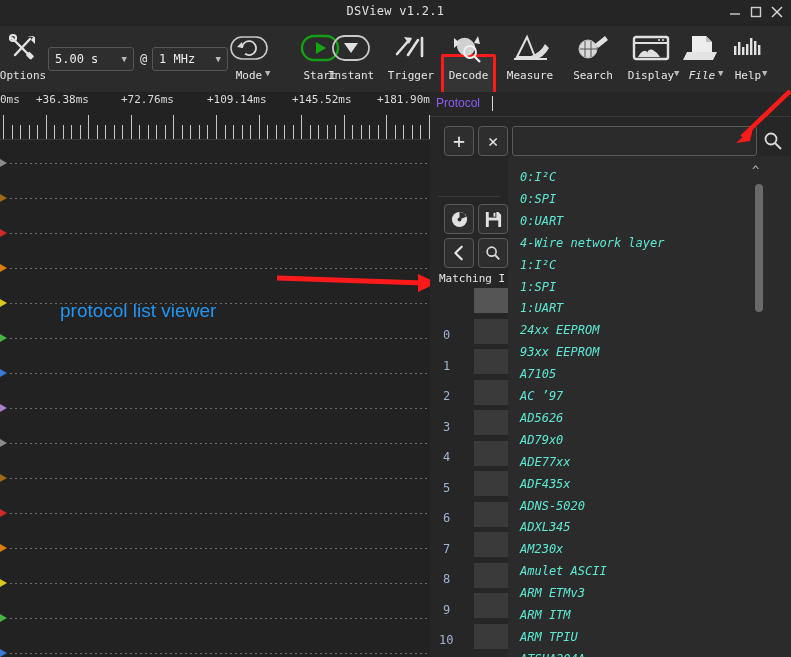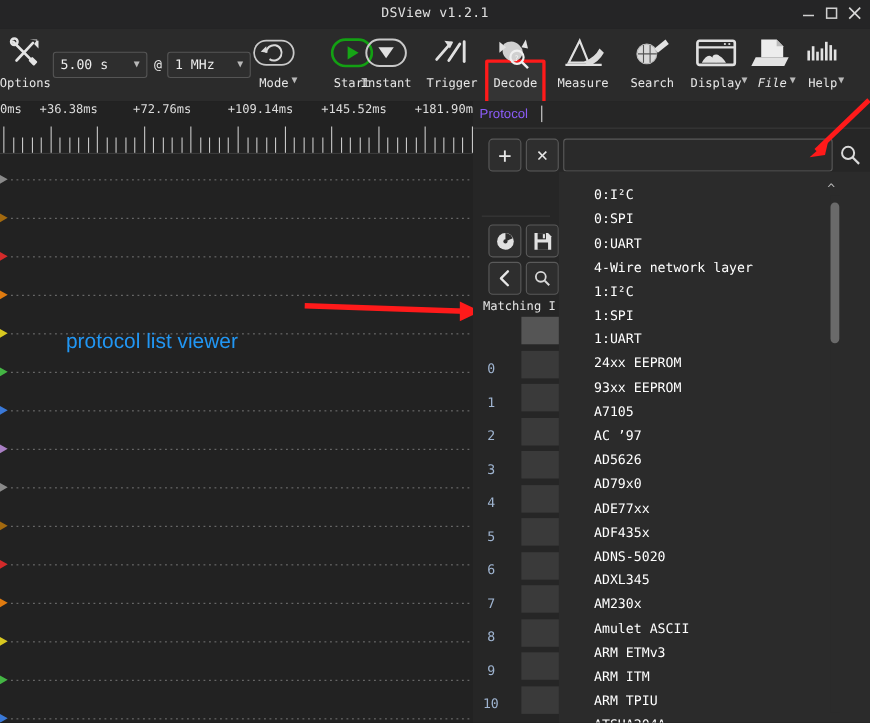--- a/index.html
+++ b/index.html
@@ -108,21 +108,21 @@
   .numlist{position:absolute;left:0;top:0;}
   .numrow{position:absolute;font-size:12px;color:#9fb4d0;}
   .graybox{position:absolute;background:#3a3a3a;}
   .graybox.lt{background:#555555;}
 
   
   .dlist{
     position:absolute;left:78px;top:64px;width:283px;height:501px;
     background:#2b2b2b;overflow:hidden;
   }
-  .ditem{position:absolute;left:32px;font-size:12px;color:#ffffff;white-space:nowrap;}
+  .ditem{position:absolute;left:12px;font-size:12px;color:#5eead4;white-space:nowrap;font-style:italic;}
   .dscroll-track{position:absolute;left:247px;top:22px;width:8px;height:470px;background:#2b2b2b;}
   .dscroll-thumb{position:absolute;left:247px;top:28px;width:8px;height:128px;
                  background:#6a6a6a;border-radius:4px;}
   .dscroll-up{position:absolute;left:244px;top:8px;font-size:12px;color:#b6b6b6;}
 
   .vscroll-track{position:absolute;left:341px;top:188px;width:9px;height:368px;background:#1d1d1d;}
   .vscroll-thumb{position:absolute;left:341px;top:194px;width:9px;height:56px;
                  background:#7a7a7a;border-radius:4px;}
   .vscroll-up{position:absolute;left:338px;top:184px;font-size:11px;color:#b6b6b6;}
 

